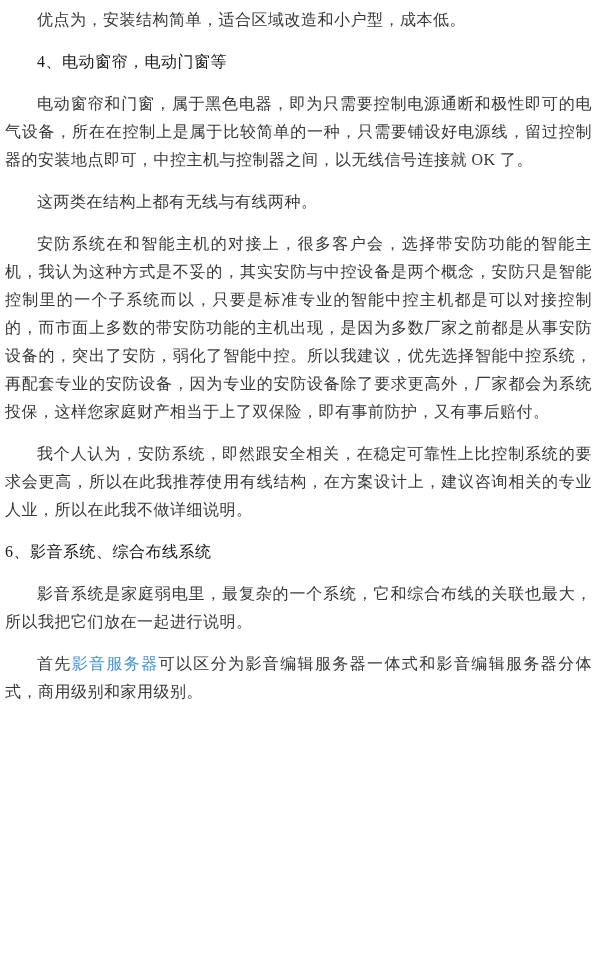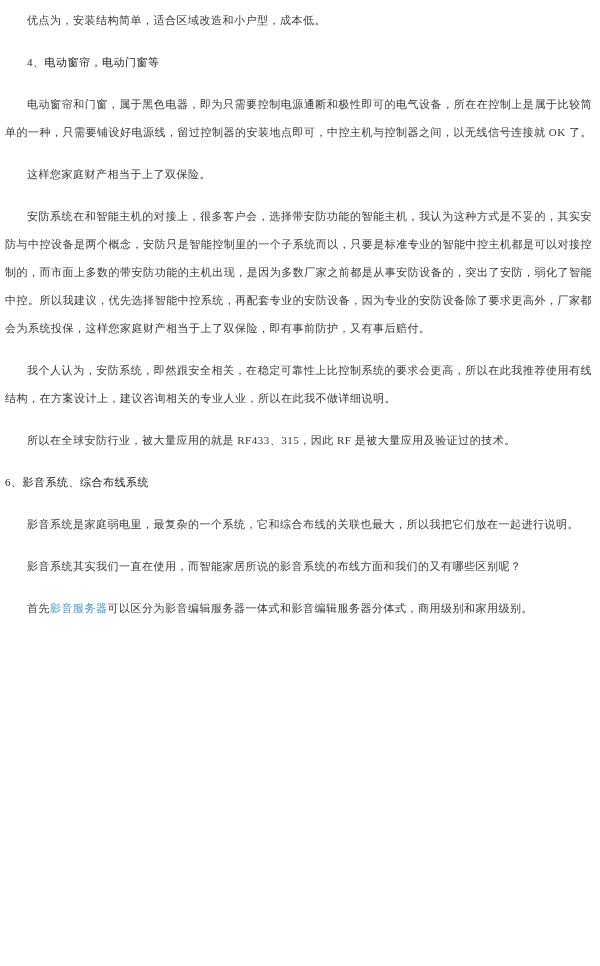--- a/index.html
+++ b/index.html
@@ -10,21 +10,21 @@
   body {
     width: 600px;
     min-height: 966px;
     font-family: "Liberation Serif", "DejaVu Serif", serif;
     overflow: hidden;
   }
   .article {
     padding: 6px 8px 0 5px;
   }
   .para {
-    font-size: 11px;
+    font-size: 16px;
     line-height: 28px;
     color: var(--body-text, #373737);
     text-align: justify;
     text-indent: 2em;
     margin: 0 0 14px 0;
     letter-spacing: 0.5px;
   }
   .heading {
     font-weight: normal;
     color: var(--heading-text, #1a1a1a);
@@ -37,21 +37,19 @@
     cursor: pointer;
   }
 </style>
 </head>
 <body>
 
 <div class="article">
     <p class="para">优点为，安装结构简单，适合区域改造和小户型，成本低。</p>
     <p class="para heading">4、电动窗帘，电动门窗等</p>
     <p class="para">电动窗帘和门窗，属于黑色电器，即为只需要控制电源通断和极性即可的电气设备，所在在控制上是属于比较简单的一种，只需要铺设好电源线，留过控制器的安装地点即可，中控主机与控制器之间，以无线信号连接就 OK 了。</p>
-    <p class="para">这样您家庭财产相当于上了双保险。</p>
+    <p class="para">这两类在结构上都有无线与有线两种。</p>
     <p class="para">安防系统在和智能主机的对接上，很多客户会，选择带安防功能的智能主机，我认为这种方式是不妥的，其实安防与中控设备是两个概念，安防只是智能控制里的一个子系统而以，只要是标准专业的智能中控主机都是可以对接控制的，而市面上多数的带安防功能的主机出现，是因为多数厂家之前都是从事安防设备的，突出了安防，弱化了智能中控。所以我建议，优先选择智能中控系统，再配套专业的安防设备，因为专业的安防设备除了要求更高外，厂家都会为系统投保，这样您家庭财产相当于上了双保险，即有事前防护，又有事后赔付。</p>
     <p class="para">我个人认为，安防系统，即然跟安全相关，在稳定可靠性上比控制系统的要求会更高，所以在此我推荐使用有线结构，在方案设计上，建议咨询相关的专业人业，所以在此我不做详细说明。</p>
-    <p class="para">所以在全球安防行业，被大量应用的就是 RF433、315，因此 RF 是被大量应用及验证过的技术。</p>
     <p class="para heading no-indent">6、影音系统、综合布线系统</p>
     <p class="para">影音系统是家庭弱电里，最复杂的一个系统，它和综合布线的关联也最大，所以我把它们放在一起进行说明。</p>
-    <p class="para">影音系统其实我们一直在使用，而智能家居所说的影音系统的布线方面和我们的又有哪些区别呢？</p>
     <p class="para"><span>首先</span><span class="link">影音服务器</span><span>可以区分为影音编辑服务器一体式和影音编辑服务器分体式，商用级别和家用级别。</span></p>
   </div>
 
 </body></html>

